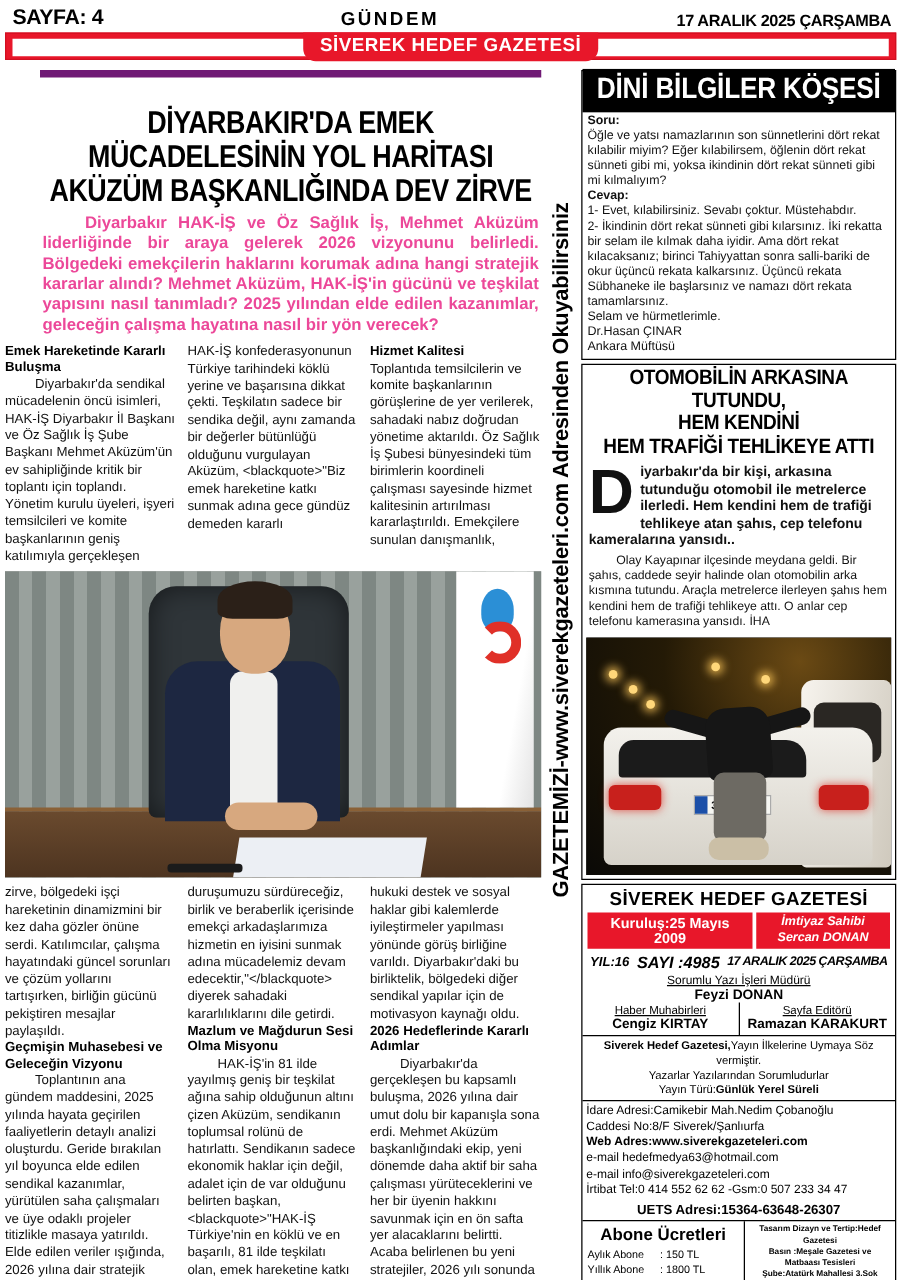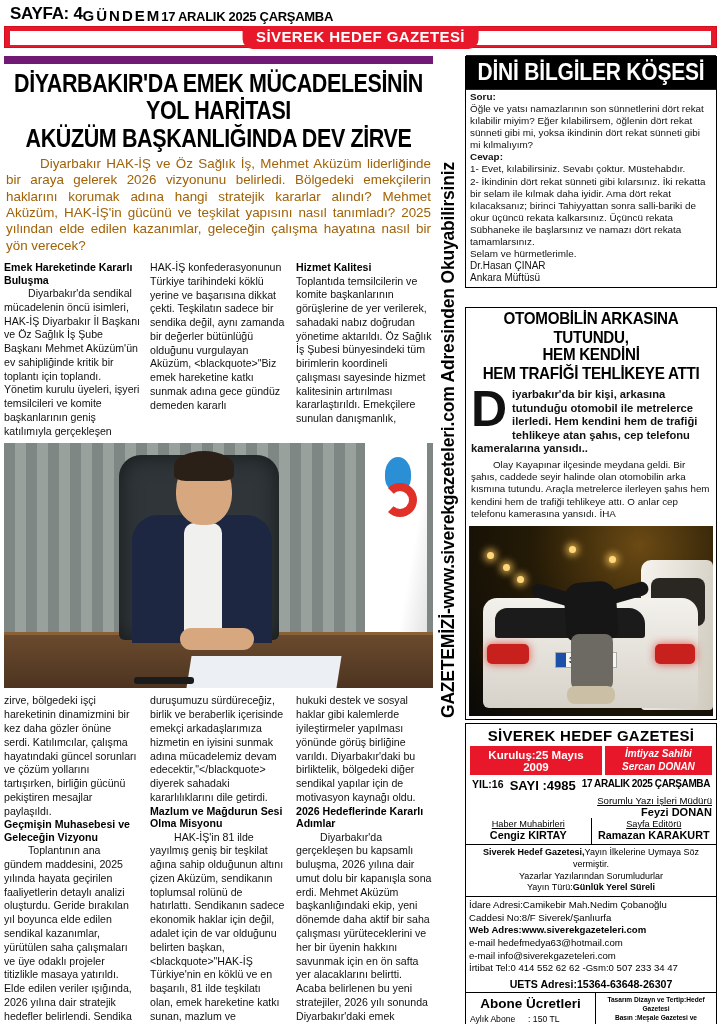--- a/index.html
+++ b/index.html
@@ -6,21 +6,21 @@
   html, body {
     width: 721px; height: 1024px;
     background: #ffffff;
     font-family: "Liberation Sans", sans-serif;
     overflow: hidden;
   }
   .page { position: relative; width: 721px; height: 1024px; background:#fff; }
 
   
   .topbar {
-    display:flex; align-items:flex-end; 
+    display:flex; align-items:flex-end; justify-content:space-between;
     padding: 4px 8px 2px 10px; height: 26px;
   }
   .topbar .pg { font-size: 17px; font-weight: bold; letter-spacing:-.3px; }
   .topbar .sec { font-size: 15px; font-weight: bold; letter-spacing:2px; }
   .topbar .dt { font-size: 13px; font-weight: bold; letter-spacing:-.3px; }
 
   
   .banner-wrap { position:relative; height: 28px; margin: 0 4px; }
   .banner {
     position:absolute; left:0; right:0; top:0; height: 22px;
@@ -38,35 +38,35 @@
     z-index:3;
   }
 
   
   .body-grid { position:relative; display:flex; margin: 2px 4px 0; gap:0; }
   .left-zone { width: 429px; }
   .rot-zone  { width: 32px; position:relative; }
   .right-zone{ width: 252px; }
 
   
-  .hl-box { border-top:8px solid #701a75; padding-top:4px; }
+  .hl-box { border-top:6px solid #701a75; padding-top:20px;margin-left:28px; }
   .headline {
     text-align:center; font-weight:bold; font-size:21.5px;
     line-height:1.07; letter-spacing:-.4px;
     font-family:"Liberation Sans", sans-serif;
     transform: scaleY(1.18); transform-origin: top center;
     margin: 3px 0 0; padding: 0 4px;
   }
   .headline .l2 { display:block; }
   .hl-spacer { height: 14px; }
 
   .spot {
-    font-size:13.4px; font-weight:normal; line-height:1.22;
+    font-size:13.4px; font-weight:bold; line-height:1.22;
     text-align:justify; padding: 2px 2px 0 2px; text-indent: 34px;
-    color:#a16207;
+    color:#ec4899;
   }
 
   
   .cols3 { display:flex; gap:10px; margin-top:7px; }
   .cols3 .c { width: 136px; }
   .sub { font-weight:bold; font-size:10.6px; line-height:1.18; margin-bottom:1px; }
   .ptxt { font-size:10.6px; line-height:1.30; text-align:left; color:#111; }
   .ptxt.ind { text-indent: 24px; }
 
   
@@ -179,26 +179,26 @@
   
   .mast { border:1.5px solid #000; margin-top:3px; }
   .mast-title { text-align:center; font-weight:bold; font-size:15px;
                 letter-spacing:.3px; padding:3px 0 2px; }
   .mast-red { display:flex; gap:3px; padding: 0 4px 2px; align-items:stretch; }
   .mast-red .l, .mast-red .r {
     background:#e8172a; color:#fff; font-weight:bold; text-align:center;
     padding: 2px 4px; }
   .mast-red .l { flex:1.25; font-size:11.5px; display:flex; align-items:center; justify-content:center;}
   .mast-red .r { flex:1; font-size:10px; line-height:1.25;font-style:italic; }
-  .mast-row { display:flex; justify-content:space-between;
-              padding: 1px 6px 2px; }
+  .mast-row { display:flex; align-items:center; justify-content:space-between;
+              padding: 1px 6px 2px; font-style: italic; }
   .mast-row .yil  { font-size:10.5px; font-weight:bold; }
   .mast-row .sayi { font-size:13px; font-weight:bold; }
   .mast-row .date { font-size:10px; font-weight:bold; letter-spacing:-.4px;}
-  .mast-ctr { text-align:right; font-size:9.6px; padding:0 4px; }
+  .mast-ctr { text-align:center; font-size:9.6px; padding:0 4px; }
   .mast-ctr .u { text-decoration:underline; }
   .mast-ctr .nm { font-weight:bold; font-size:11px; }
   .mast-two { display:flex; border-top:0; }
   .mast-two > div { flex:1; text-align:center; padding: 1px 2px 3px; }
   .mast-two > div:first-child { border-right:1px solid #000; }
   .mast-two .lbl { font-size:9.2px; text-decoration:underline; }
   .mast-two .val { font-size:10.8px; font-weight:bold; }
   .hr { border-top:1px solid #000; }
   .mast-note { text-align:center; font-size:9px; line-height:1.3; padding:2px 3px; }
   .mast-note b { font-weight:bold; }
@@ -310,21 +310,21 @@
           <div>Öğle ve yatsı namazlarının son sünnetlerini dört rekat kılabilir miyim? Eğer kılabilirsem, öğlenin dört rekat sünneti gibi mi, yoksa ikindinin dört rekat sünneti gibi mi kılmalıyım?</div>
           <div><b>Cevap:</b></div>
           <div>1- Evet, kılabilirsiniz. Sevabı çoktur. Müstehabdır.</div>
           <div>2- İkindinin dört rekat sünneti gibi kılarsınız. İki rekatta bir selam ile kılmak daha iyidir. Ama dört rekat kılacaksanız; birinci Tahiyyattan sonra salli-bariki de okur üçüncü rekata kalkarsınız. Üçüncü rekata Sübhaneke ile başlarsınız ve namazı dört rekata tamamlarsınız.</div>
           <div>Selam ve hürmetlerimle.</div>
           <div class="dini-sig">Dr.Hasan ÇINAR</div>
           <div class="dini-sig">Ankara Müftüsü</div>
         </div>
       </div>
 
-      <div class="rbox" style="margin-top:19px;">
+      <div class="rbox" style="margin-top:3px;">
         <div class="r2-hdl">
           <div>OTOMOBİLİN ARKASINA TUTUNDU,</div>
           <div>HEM KENDİNİ</div>
           <div>HEM TRAFİĞİ TEHLİKEYE ATTI</div>
         </div>
         <div class="r2-lead">
           <span class="dropcap">D</span>
           <span>iyarbakır'da bir kişi, arkasına tutunduğu otomobil ile metrelerce ilerledi. Hem kendini hem de trafiği tehlikeye atan şahıs, cep telefonu kameralarına yansıdı..</span>
         </div>
         <div class="r2-body">Olay Kayapınar ilçesinde meydana geldi. Bir şahıs, caddede seyir halinde olan otomobilin arka kısmına tutundu. Araçla metrelerce ilerleyen şahıs hem kendini hem de trafiği tehlikeye attı. O anlar cep telefonu kamerasına yansıdı. İHA</div>

